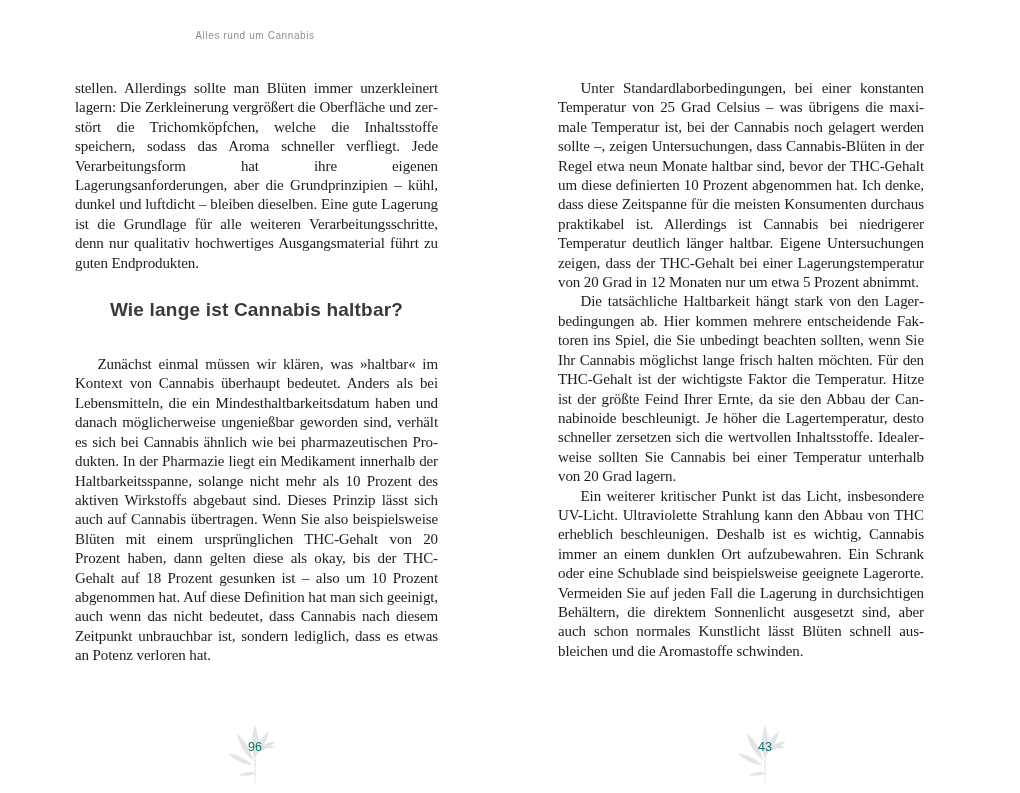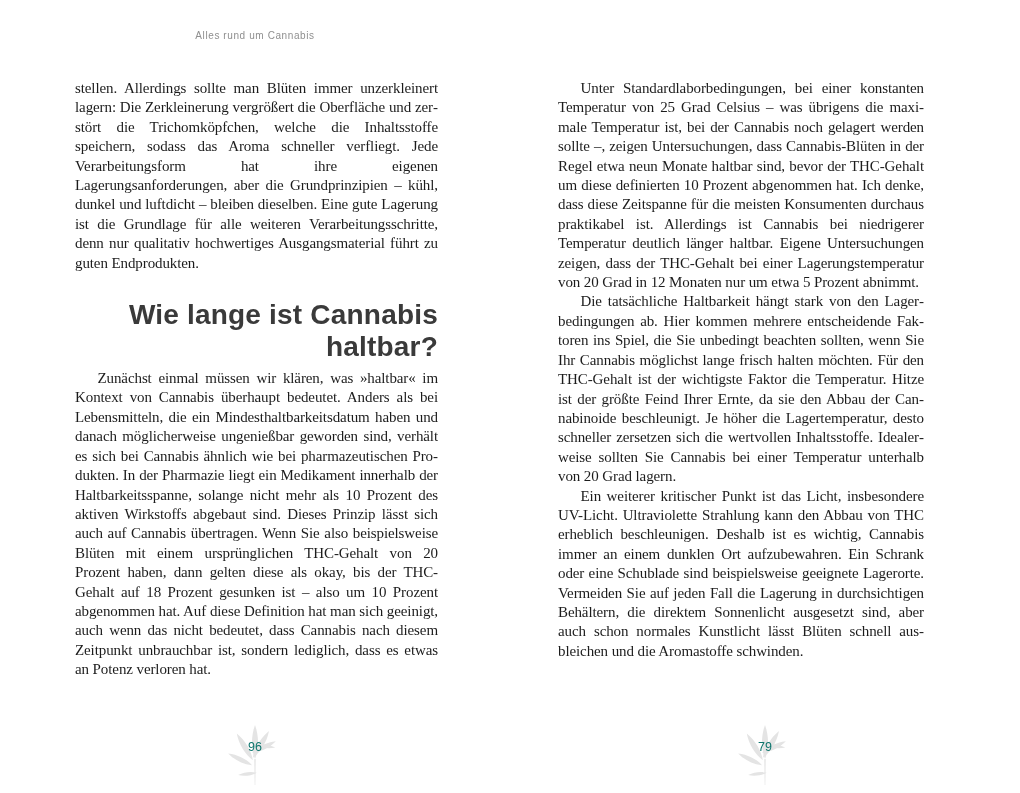--- a/index.html
+++ b/index.html
@@ -52,25 +52,25 @@
     color: #1c1c1c;
     text-align: justify;
     letter-spacing: -0.1px;
     hyphens: manual;
     -webkit-hyphens: manual;
   }
   .content p.indent {
     text-indent: 1.5em;
   }
   .section-heading {
-    margin: 26px 0 6px 0;
-    text-align: right;
+    margin: 26px 0 34px 0;
+    text-align: center;
     font-family: "Liberation Sans", sans-serif;
     font-weight: bold;
-    font-size: 28px;
+    font-size: 19px;
     letter-spacing: 0.2px;
     color: #3a3a3a;
   }
   .footer-ornament {
     position: absolute;
     bottom: 2px;
     left: 50%;
     transform: translateX(-50%);
     width: 62px;
     height: 68px;
@@ -146,17 +146,17 @@
       <p class="indent">Die tatsächliche Haltbarkeit hängt stark von den Lager­bedingungen ab. Hier kommen mehrere entscheidende Fak­toren ins Spiel, die Sie unbedingt beachten sollten, wenn Sie Ihr Cannabis möglichst lange frisch halten möchten. Für den THC-Gehalt ist der wichtigste Faktor die Temperatur. Hitze ist der größte Feind Ihrer Ernte, da sie den Abbau der Can­nabinoide beschleunigt. Je höher die Lagertemperatur, desto schneller zersetzen sich die wertvollen Inhaltsstoffe. Idealer­weise sollten Sie Cannabis bei einer Temperatur unterhalb von 20 Grad lagern.</p>
 
       <p class="indent">Ein weiterer kritischer Punkt ist das Licht, insbesondere UV-Licht. Ultraviolette Strahlung kann den Abbau von THC erheblich beschleunigen. Deshalb ist es wichtig, Cannabis immer an einem dunklen Ort aufzubewahren. Ein Schrank oder eine Schublade sind beispielsweise geeignete Lagerorte. Vermeiden Sie auf jeden Fall die Lagerung in durchsichtigen Behältern, die direktem Sonnenlicht ausgesetzt sind, aber auch schon normales Kunstlicht lässt Blüten schnell aus­bleichen und die Aromastoffe schwinden.</p>
 
     </div>
 
     <div class="footer-ornament">
       <svg class="leaf-svg" viewBox="0 0 62 68" aria-hidden="true">
         <use href="#leaf-shape"></use>
       </svg>
-      <div class="page-number">79</div>
+      <div class="page-number">43</div>
     </div>
   </div>
 
 </div>
 
 </body></html>

